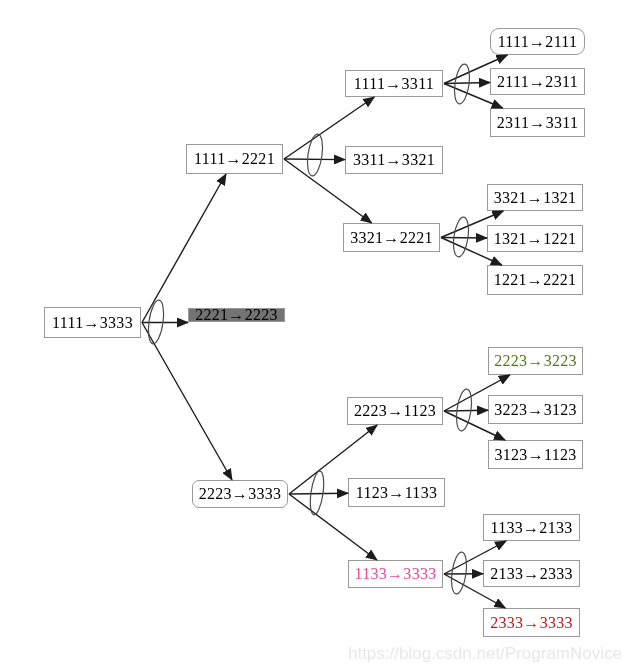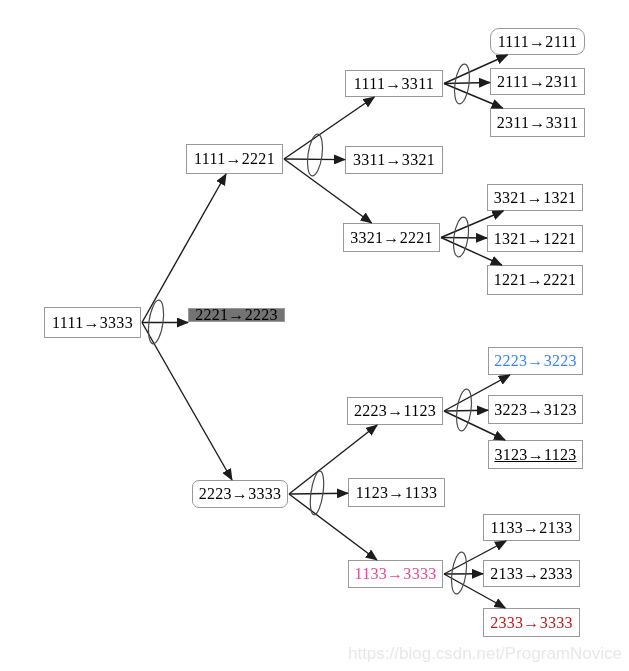--- a/index.html
+++ b/index.html
@@ -100,21 +100,21 @@
   <div class="node" style="left: 343px; top: 223px; width: 97px; height: 29px; border-color: rgb(153, 153, 153); background: rgb(255, 255, 255); color: rgb(0, 0, 0);">3321→2221</div>
   <div class="node" style="left: 347px; top: 397px; width: 96px; height: 28px; border-color: rgb(153, 153, 153); background: rgb(255, 255, 255); color: rgb(0, 0, 0);">2223→1123</div>
   <div class="node" style="left: 348px; top: 478px; width: 97px; height: 29px; border-color: rgb(153, 153, 153); background: rgb(255, 255, 255); color: rgb(0, 0, 0);">1123→1133</div>
   <div class="node" style="left: 348px; top: 560px; width: 95px; height: 28px; border-color: rgb(153, 153, 153); background: rgb(255, 255, 255); color: #ec4899;">1133→3333</div>
   <div class="node" style="left: 490px; top: 28px; width: 95px; height: 27px; border-color: rgb(153, 153, 153); background: rgb(255, 255, 255); color: rgb(0, 0, 0); border-radius: 9px;">1111→2111</div>
   <div class="node" style="left: 490px; top: 68px; width: 95px; height: 27px; border-color: rgb(153, 153, 153); background: rgb(255, 255, 255); color: rgb(0, 0, 0);">2111→2311</div>
   <div class="node" style="left: 490px; top: 108px; width: 95px; height: 29px; border-color: rgb(153, 153, 153); background: rgb(255, 255, 255); color: rgb(0, 0, 0);">2311→3311</div>
   <div class="node" style="left: 487px; top: 184px; width: 96px; height: 27px; border-color: rgb(153, 153, 153); background: rgb(255, 255, 255); color: rgb(0, 0, 0);">3321→1321</div>
   <div class="node" style="left: 487px; top: 225px; width: 96px; height: 27px; border-color: rgb(153, 153, 153); background: rgb(255, 255, 255); color: rgb(0, 0, 0);">1321→1221</div>
   <div class="node" style="left: 487px; top: 265px; width: 96px; height: 30px; border-color: rgb(153, 153, 153); background: rgb(255, 255, 255); color: rgb(0, 0, 0);">1221→2221</div>
-  <div class="node" style="left: 488px; top: 347px; width: 95px; height: 28px; border-color: rgb(153, 153, 153); background: rgb(255, 255, 255); color: #3b82f6; text-align: right;">2223→3223</div>
+  <div class="node" style="left: 488px; top: 347px; width: 95px; height: 28px; border-color: rgb(153, 153, 153); background: rgb(255, 255, 255); color: #4d7c0f; text-align: right;">2223→3223</div>
   <div class="node" style="left: 488px; top: 395px; width: 95px; height: 29px; border-color: rgb(153, 153, 153); background: rgb(255, 255, 255); color: rgb(0, 0, 0);">3223→3123</div>
-  <div class="node" style="left: 488px; top: 440px; width: 95px; height: 29px; border-color: rgb(153, 153, 153); background: rgb(255, 255, 255); color: rgb(0, 0, 0); text-decoration: underline;">3123→1123</div>
+  <div class="node" style="left: 488px; top: 440px; width: 95px; height: 29px; border-color: rgb(153, 153, 153); background: rgb(255, 255, 255); color: rgb(0, 0, 0);">3123→1123</div>
   <div class="node" style="left: 483px; top: 514px; width: 97px; height: 27px; border-color: rgb(153, 153, 153); background: rgb(255, 255, 255); color: rgb(0, 0, 0);">1133→2133</div>
   <div class="node" style="left: 483px; top: 560px; width: 97px; height: 27px; border-color: rgb(153, 153, 153); background: rgb(255, 255, 255); color: rgb(0, 0, 0);">2133→2333</div>
   <div class="node" style="left: 483px; top: 608px; width: 97px; height: 29px; border-color: rgb(153, 153, 153); background: rgb(255, 255, 255); color: #b91c1c;">2333→3333</div>
 
   <div class="watermark" style="color: rgb(232, 232, 234);">https://blog.csdn.net/ProgramNovice</div>
 </div>
 
 </body></html>

